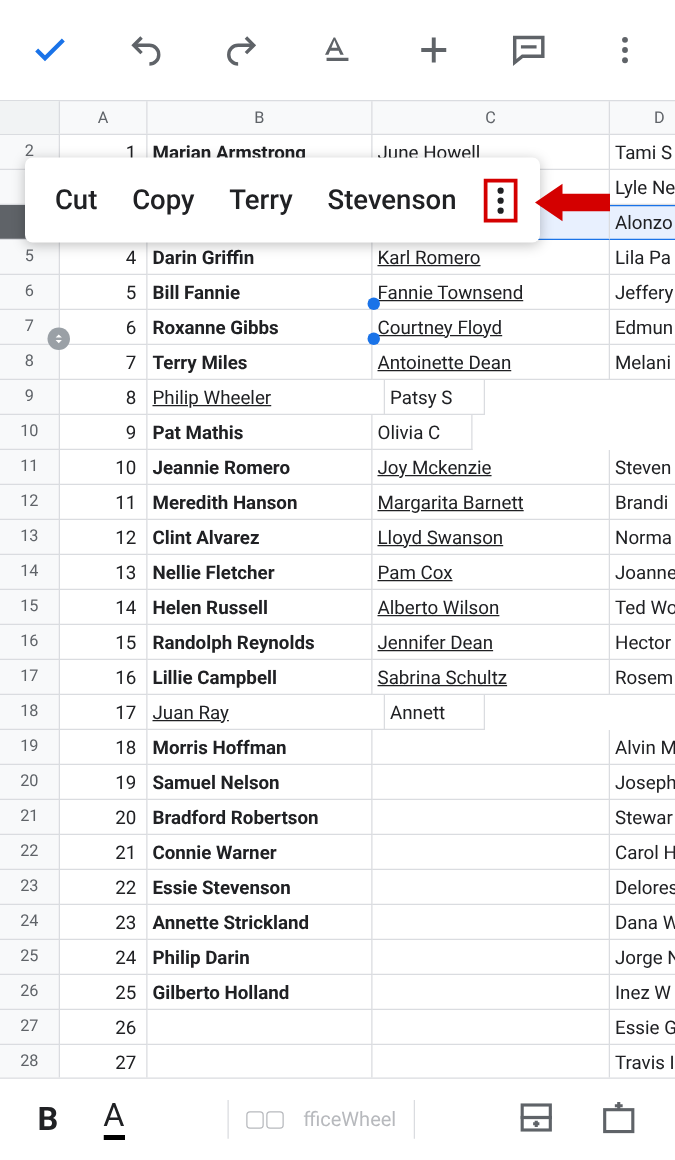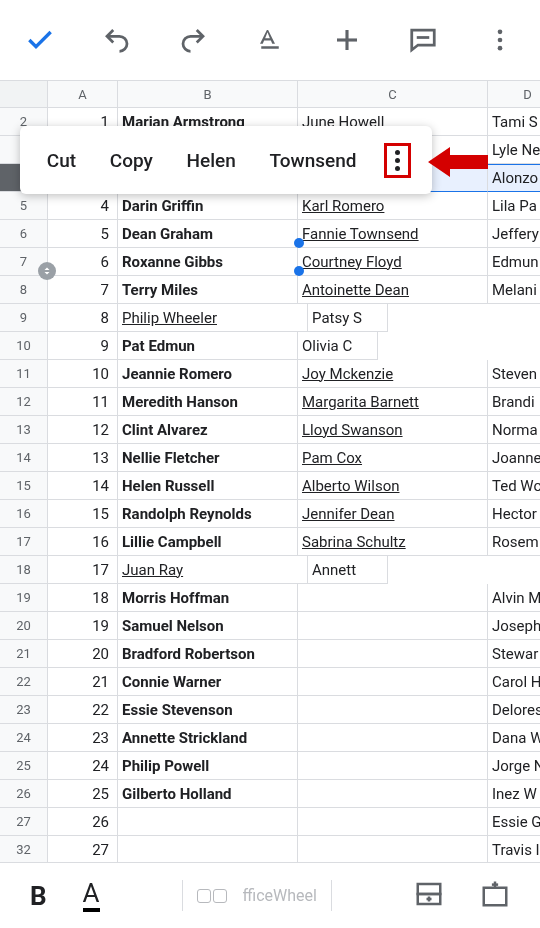--- a/index.html
+++ b/index.html
@@ -138,21 +138,21 @@
     background: #fff;
     border-radius: 6px;
     box-shadow: 0 2px 10px rgba(0,0,0,0.25);
     display: flex;
     align-items: center;
     justify-content: space-around;
     padding: 0 10px;
     z-index: 20;
   }
   .context-menu .cm-item {
-    font-size: 19px;
+    font-size: 22px;
     font-weight: 500;
     color: #202124;
     padding: 0 6px;
   }
   .cm-more-wrap {
     border: 3px solid #d40000;
     padding: 4px 8px;
   }
   .cm-more {
     display: flex;
@@ -285,21 +285,21 @@
       <div class="row">
         <div class="row-header">5</div>
         <div class="cell colA">4</div>
         <div class="cell colB">Darin Griffin</div>
         <div class="cell colC">Karl Romero</div>
         <div class="cell colD">Lila Pa</div>
       </div>
       <div class="row">
         <div class="row-header">6</div>
         <div class="cell colA">5</div>
-        <div class="cell colB">Dean Graham</div>
+        <div class="cell colB">Bill Fannie</div>
         <div class="cell colC">Fannie Townsend</div>
         <div class="cell colD">Jeffery</div>
       </div>
       <div class="row">
         <div class="row-header">7</div>
         <div class="cell colA">6</div>
         <div class="cell colB">Roxanne Gibbs</div>
         <div class="cell colC">Courtney Floyd</div>
         <div class="cell colD">Edmun</div>
       </div>
@@ -312,21 +312,21 @@
       </div>
       <div class="row">
         <div class="row-header">9</div>
         <div class="cell colA">8</div>
         <div class="cell colC">Philip Wheeler</div>
         <div class="cell colD">Patsy S</div>
       </div>
       <div class="row">
         <div class="row-header">10</div>
         <div class="cell colA">9</div>
-        <div class="cell colB">Pat Edmun</div>
+        <div class="cell colB">Pat Mathis</div>
         <div class="cell colD">Olivia C</div>
       </div>
       <div class="row">
         <div class="row-header">11</div>
         <div class="cell colA">10</div>
         <div class="cell colB">Jeannie Romero</div>
         <div class="cell colC">Joy Mckenzie</div>
         <div class="cell colD">Steven</div>
       </div>
       <div class="row">
@@ -415,60 +415,60 @@
       <div class="row">
         <div class="row-header">24</div>
         <div class="cell colA">23</div>
         <div class="cell colB">Annette Strickland</div>
         <div class="cell colC"></div>
         <div class="cell colD">Dana W</div>
       </div>
       <div class="row">
         <div class="row-header">25</div>
         <div class="cell colA">24</div>
-        <div class="cell colB">Philip Powell</div>
+        <div class="cell colB">Philip Darin</div>
         <div class="cell colC"></div>
         <div class="cell colD">Jorge N</div>
       </div>
       <div class="row">
         <div class="row-header">26</div>
         <div class="cell colA">25</div>
         <div class="cell colB">Gilberto Holland</div>
         <div class="cell colC"></div>
         <div class="cell colD">Inez W</div>
       </div>
       <div class="row">
         <div class="row-header">27</div>
         <div class="cell colA">26</div>
         <div class="cell colB"></div>
         <div class="cell colC"></div>
         <div class="cell colD">Essie G</div>
       </div>
       <div class="row">
-        <div class="row-header">32</div>
+        <div class="row-header">28</div>
         <div class="cell colA">27</div>
         <div class="cell colB"></div>
         <div class="cell colC"></div>
         <div class="cell colD">Travis I</div>
       </div>
     </div>
   <div class="sel-handle" style="top: 158px; left: 294px;"></div>
   <div class="sel-handle" style="top: 186px; left: 294px;"></div>
   <div class="row-expand" style="top: 182px; left: 38px;">
     <svg width="12" height="12" viewBox="0 0 24 24" fill="#fff">
         <path d="M7 10l5-5 5 5H7zM7 14l5 5 5-5H7z"></path>
       </svg>
   </div>
 </div>
 
 <div class="context-menu">
   <div class="cm-item">Cut</div>
   <div class="cm-item">Copy</div>
-  <div class="cm-item">Helen</div>
-  <div class="cm-item">Townsend</div>
+  <div class="cm-item">Terry</div>
+  <div class="cm-item">Stevenson</div>
   <div class="cm-more-wrap">
     <div class="cm-more">
       <div class="dot"></div>
         <div class="dot"></div>
         <div class="dot"></div>
     </div>
   </div>
 </div>
 
 <div class="arrow">

